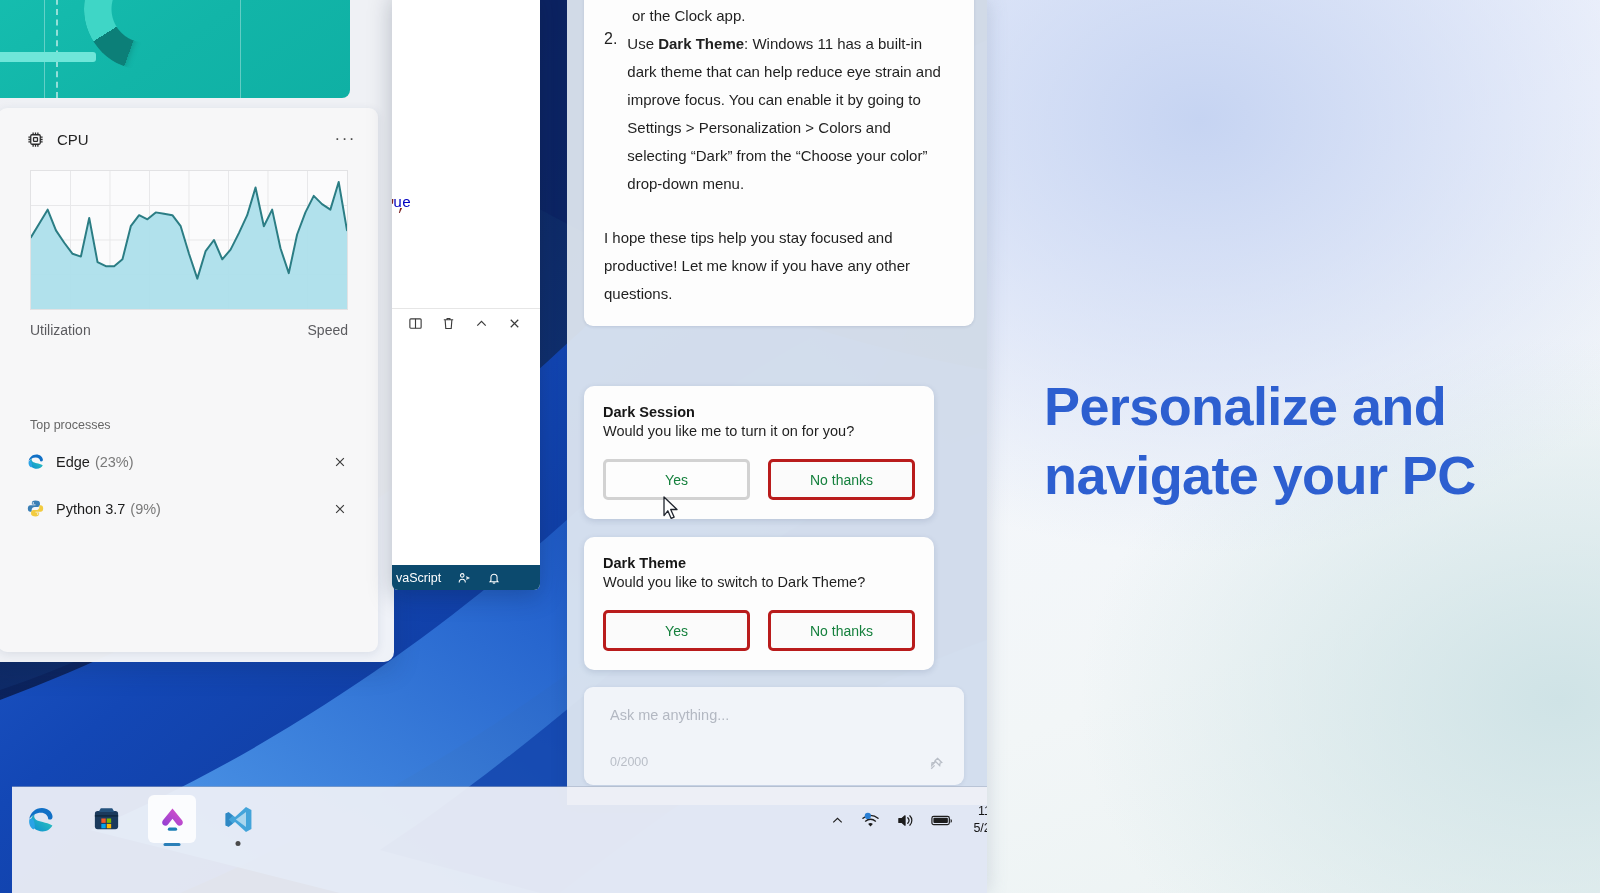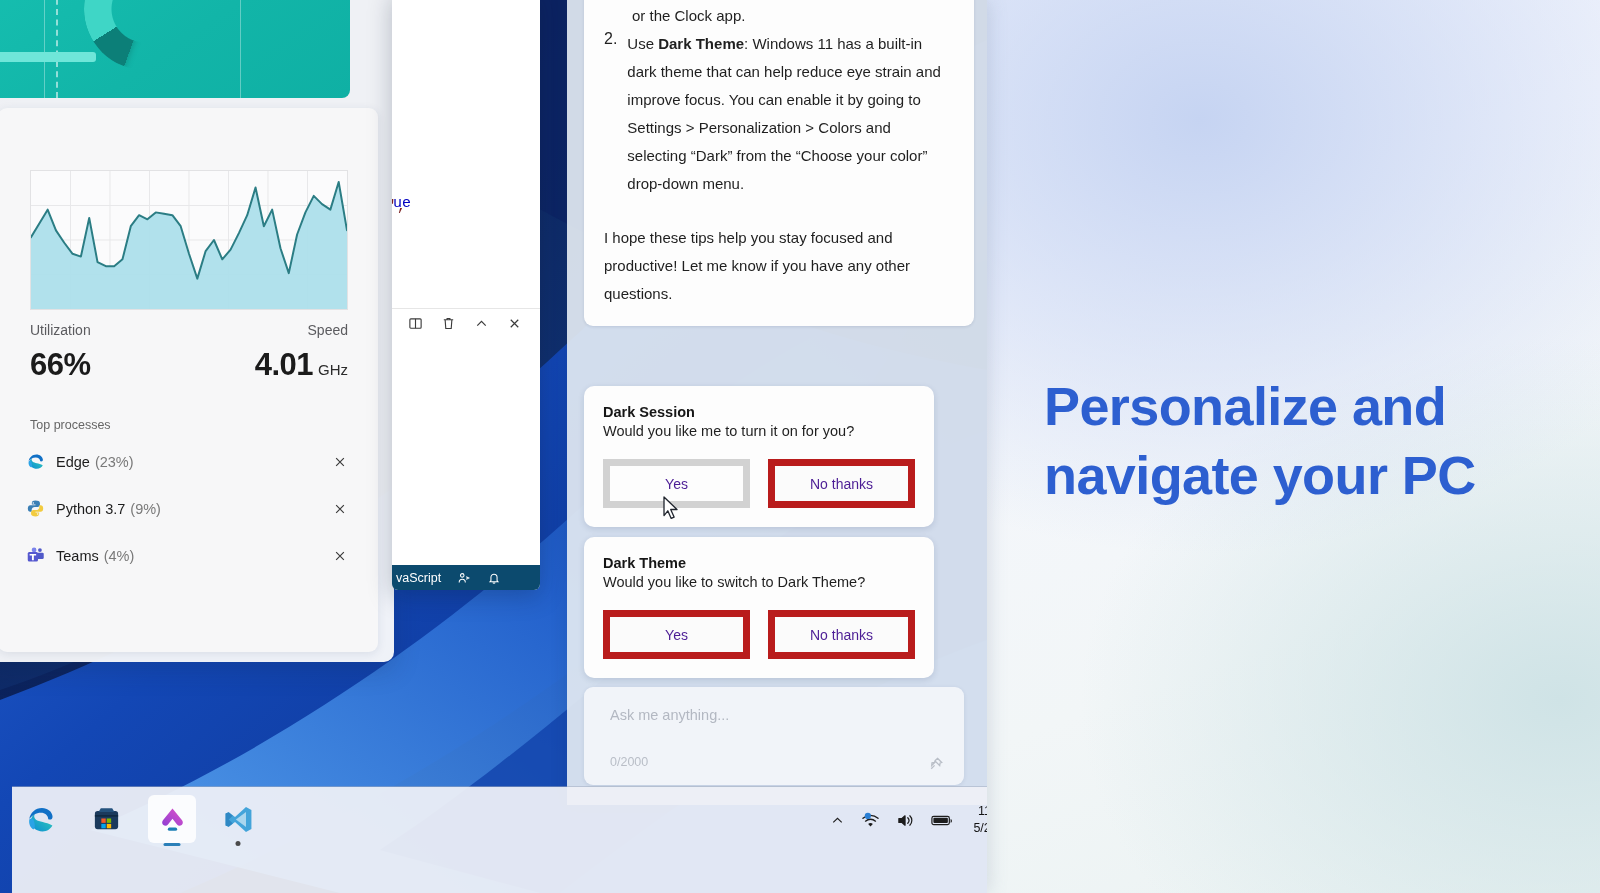--- a/index.html
+++ b/index.html
@@ -155,22 +155,22 @@
 
   .card{
     position:absolute;left:17px;width:350px;background:#fdfdfd;border-radius:10px;
     box-shadow:0 2px 6px rgba(30,50,90,.14);
     padding:18px 19px 19px 19px;box-sizing:border-box;
   }
   .card-title{font-size:14.5px;font-weight:700;color:#161616;margin-bottom:3px;}
   .card-sub{font-size:14.5px;color:#1f1f1f;}
   .card-actions{display:flex;gap:18px;margin-top:20px;}
   .btn{
-    flex:1;height:35px;border:7px solid #b91c1c;border-radius:0;
-    background:#fbfbfb;color:#4c1d95;font-size:14px;
+    flex:1;height:35px;border:3px solid #b91c1c;border-radius:5px;
+    background:#fbfbfb;color:#15803d;font-size:14px;
     display:flex;align-items:center;justify-content:center;
     font-family:"Liberation Sans", sans-serif;cursor:default;
   }
   .btn.hover{background:#fdfdfd;border-color:#d2d2d2;}
 
   .composer{
     position:absolute;left:17px;top:697px;width:380px;height:98px;
     background:rgba(252,252,253,0.72);border-radius:9px;
     box-shadow:0 1px 4px rgba(30,50,90,.10);
   }
@@ -273,20 +273,31 @@
         <div class="tw-line" style="left:276px;"></div>
         <div class="tw-line" style="left:80px;"></div>
         <div class="tw-dash" style="left:92px;"></div>
 
         <div class="tw-bar" style="left:-14px;top:74px;width:146px;height:10px;"></div>
         <div class="donut"></div>
       </div>
 
       <div class="cpu-card">
 
+        <div class="cpu-head">
+          <span class="chip-icon">
+            <svg viewBox="0 0 24 24" fill="none" stroke="#2b2b2b" stroke-width="1.6">
+              <rect x="6" y="6" width="12" height="12" rx="1.5"></rect>
+              <rect x="9.5" y="9.5" width="5" height="5" rx="0.8"></rect>
+              <path d="M9 6V3M12 6V3M15 6V3M9 21v-3M12 21v-3M15 21v-3M6 9H3M6 12H3M6 15H3M21 9h-3M21 12h-3M21 15h-3"></path>
+            </svg>
+          </span>
+          <span class="cpu-title">CPU</span>
+          <span class="cpu-more">···</span>
+        </div>
 
         <div class="chart-wrap">
           <svg id="cpu-chart" viewBox="0 0 318 140" preserveAspectRatio="none" aria-hidden="true">
             <g id="grid-v" stroke="#e8e8ea" stroke-width="1">
                 <line x1="39.75" y1="0" x2="39.75" y2="140"></line>
                 <line x1="79.5" y1="0" x2="79.5" y2="140"></line>
                 <line x1="119.25" y1="0" x2="119.25" y2="140"></line>
                 <line x1="159" y1="0" x2="159" y2="140"></line>
                 <line x1="198.75" y1="0" x2="198.75" y2="140"></line>
                 <line x1="238.5" y1="0" x2="238.5" y2="140"></line>
@@ -299,26 +310,20 @@
               </g>
             <path id="cpu-area" fill="#addfeb" fill-opacity="0.95" d="M0.00 67.20 L8.37 53.20 L16.74 39.20 L25.11 60.20 L33.47 72.80 L41.84 84.00 L50.21 86.80 L58.58 47.60 L66.95 92.40 L75.32 96.60 L83.68 96.60 L92.05 89.60 L100.42 56.00 L108.79 44.80 L117.16 49.00 L125.53 42.00 L133.89 43.40 L142.26 44.80 L150.63 56.00 L159.00 84.00 L167.37 109.20 L175.74 81.20 L184.11 70.00 L192.47 89.60 L200.84 79.80 L209.21 63.00 L217.58 44.80 L225.95 16.80 L234.32 56.00 L242.68 39.20 L251.05 78.40 L259.42 103.60 L267.79 64.40 L276.16 42.00 L284.53 25.20 L292.89 33.60 L301.26 39.20 L309.63 11.20 L318.00 60.20 L318 140 L0 140 Z"></path>
             <path id="cpu-line" fill="none" stroke="#2b7d84" stroke-width="2" stroke-linejoin="round" stroke-linecap="round" d="M0.00 67.20 L8.37 53.20 L16.74 39.20 L25.11 60.20 L33.47 72.80 L41.84 84.00 L50.21 86.80 L58.58 47.60 L66.95 92.40 L75.32 96.60 L83.68 96.60 L92.05 89.60 L100.42 56.00 L108.79 44.80 L117.16 49.00 L125.53 42.00 L133.89 43.40 L142.26 44.80 L150.63 56.00 L159.00 84.00 L167.37 109.20 L175.74 81.20 L184.11 70.00 L192.47 89.60 L200.84 79.80 L209.21 63.00 L217.58 44.80 L225.95 16.80 L234.32 56.00 L242.68 39.20 L251.05 78.40 L259.42 103.60 L267.79 64.40 L276.16 42.00 L284.53 25.20 L292.89 33.60 L301.26 39.20 L309.63 11.20 L318.00 60.20"></path>
           </svg>
         </div>
 
         <div class="metrics">
           <div class="metric-row1">
             <span>Utilization</span>
             <span>Speed</span>
-          </div>
-          <div class="metric-row2">
-            <span class="big">66%</span>
-            <span>
-              <span class="big">4.01</span><span class="unit">GHz</span>
-            </span>
           </div>
         </div>
 
         <div class="top-proc-label">Top processes</div>
 
         <div class="proc-list" id="proc-list">
             <div class="proc-row">
               <span class="proc-ico"><svg viewBox="0 0 24 24">
                   <defs>
                     <linearGradient id="eg1" x1="0" y1="1" x2="1" y2="0">
@@ -336,35 +341,20 @@
                   <path d="M3.6 3.6l8.8 8.8M12.4 3.6l-8.8 8.8"></path>
                 </svg>
               </span>
             </div>
             <div class="proc-row">
               <span class="proc-ico"><svg viewBox="0 0 24 24">
                   <path d="M11.8 2c-2.6 0-4.4.9-4.4 2.9v2.2h4.6v.8H5.6c-2 0-3.3 1.5-3.3 4.2s1.2 4.1 3.2 4.1h1.7v-2.6c0-2.1 1.7-3.6 3.9-3.6h3.6c1.6 0 2.9-1.3 2.9-3V4.9C17.6 2.9 15.2 2 11.8 2zM9.2 4a1 1 0 110 2 1 1 0 010-2z" fill="#3b7fb5"></path>
                   <path d="M12.2 22c2.6 0 4.4-.9 4.4-2.9v-2.2H12v-.8h6.4c2 0 3.3-1.5 3.3-4.2s-1.2-4.1-3.2-4.1h-1.7v2.6c0 2.1-1.7 3.6-3.9 3.6H9.3c-1.6 0-2.9 1.3-2.9 3v2.1c0 2 2.4 2.9 5.8 2.9zM14.8 20a1 1 0 110-2 1 1 0 010 2z" fill="#f2cb3f"></path>
                 </svg></span>
               <span><span class="proc-name">Python 3.7</span><span class="proc-pct">(9%)</span></span>
-              <span class="proc-x">
-                <svg viewBox="0 0 16 16" fill="none" stroke="#3a3a3a" stroke-width="1.3">
-                  <path d="M3.6 3.6l8.8 8.8M12.4 3.6l-8.8 8.8"></path>
-                </svg>
-              </span>
-            </div>
-            <div class="proc-row">
-              <span class="proc-ico"><svg viewBox="0 0 24 24">
-                  <circle cx="17.6" cy="5.2" r="2.4" fill="#5059c9"></circle>
-                  <rect x="13.6" y="8.4" width="8.8" height="8" rx="1.6" fill="#5059c9"></rect>
-                  <circle cx="10.2" cy="4.9" r="3" fill="#7b83eb"></circle>
-                  <rect x="2.2" y="7.6" width="13" height="12" rx="2" fill="#5558cf"></rect>
-                  <path d="M4.6 10.2h8.2v1.7H9.9v6H7.5v-6H4.6v-1.7z" fill="#ffffff"></path>
-                </svg></span>
-              <span><span class="proc-name">Teams</span><span class="proc-pct">(4%)</span></span>
               <span class="proc-x">
                 <svg viewBox="0 0 16 16" fill="none" stroke="#3a3a3a" stroke-width="1.3">
                   <path d="M3.6 3.6l8.8 8.8M12.4 3.6l-8.8 8.8"></path>
                 </svg>
               </span>
             </div>
           </div>
       </div>
     </div>
 

